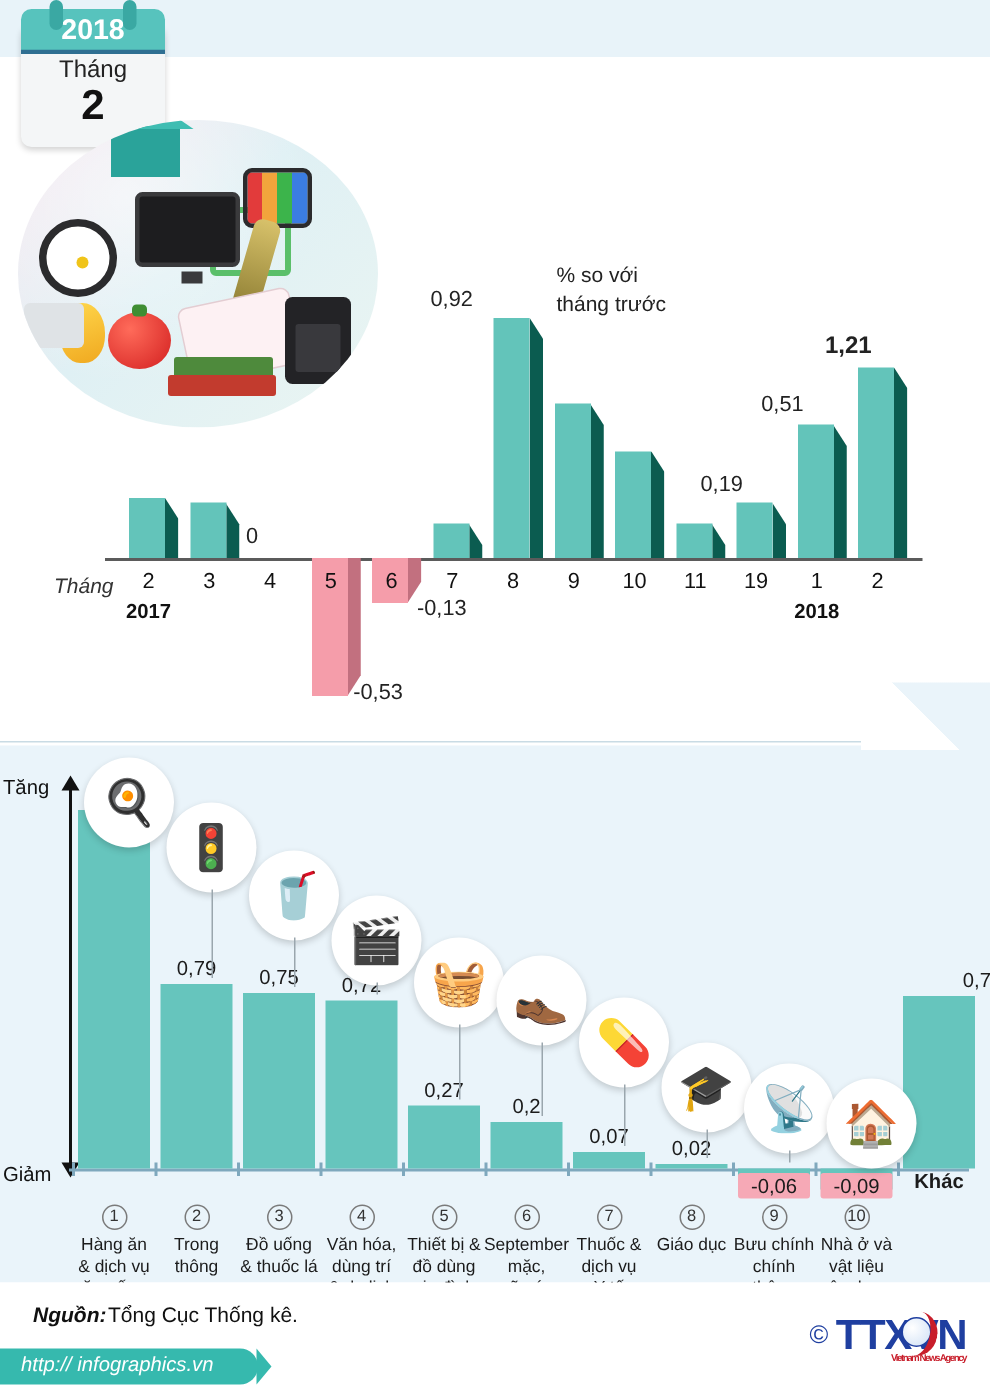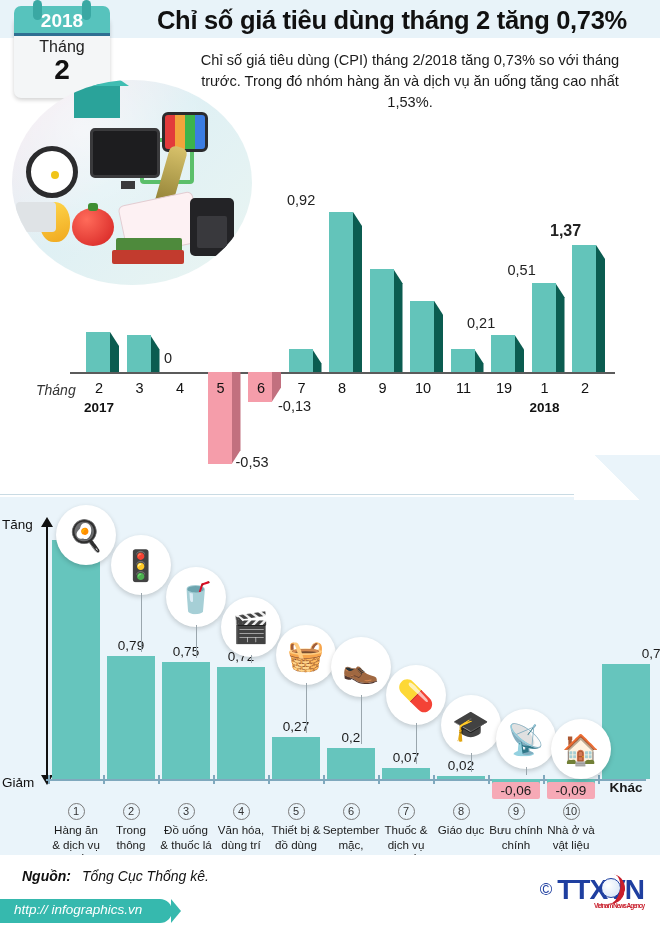--- a/index.html
+++ b/index.html
@@ -121,21 +121,21 @@
 
   
   .bub { position:absolute; width:60px; height:60px; border-radius:50%;
          background:#ffffff; box-shadow:0 2px 5px rgba(0,0,0,.18);
          display:flex; align-items:center; justify-content:center; font-size:30px; overflow:hidden;}
   .stem { position:absolute; width:1.4px; background:#9aa6ad; }
 
   
   .footer { position:absolute; left:0; top:855px; width:660px; height:72px; background:#ffffff; }
   .src-lab { position:absolute; left:22px; top:13px; font-size:14px; font-weight:bold; font-style:italic; color:#111; }
-  .src-val { position:absolute; left:82px; top:13px; font-size:14px; font-style:italic; color:#111; }
+  .src-val { position:absolute; left:72px; top:13px; font-size:14px; color:#111; }
   .url-band { position:absolute; left:0; top:44px; width:172px; height:24px; background:#36b9ae;
               border-radius:0 12px 12px 0; }
   .url-band:after{content:""; position:absolute; right:-9px; top:0; width:0;height:0;
      border-top:12px solid transparent;border-bottom:12px solid transparent;border-left:10px solid #36b9ae;}
   .url-txt { position:absolute; left:14px; top:47px; font-size:13.5px; font-style:italic; color:#ffffff; }
   .logo { position:absolute; right:16px; top:18px; height:34px; display:flex; align-items:center; gap:5px;}
   .logo .cmark { font-size:17px; color:#1f3fa0; }
   .logo .ttx { font-size:28px; font-weight:bold; color:#1f3fa0; letter-spacing:-1px; position:relative;}
   .logo .vna { position:absolute; right:0; bottom:-3px; font-size:6.5px; color:#c81e2b; font-weight:bold;}
   .logo .globe{ position:absolute; left:44px; top:4px; width:20px;height:20px;border-radius:50%;
@@ -154,42 +154,44 @@
     <div class="cal-body"></div>
     <div class="cal-top">
       <div class="cal-year">2018</div>
     </div>
     <div class="cal-ring l"></div>
     <div class="cal-ring r"></div>
     <div class="cal-month">Tháng</div>
     <div class="cal-num">2</div>
   </div>
 
-  <div class="title">Chỉ số giá tiêu dùng tháng 2 tăng 0,73%</div>
-  <div class="subtitle">Chỉ số giá tiêu dùng (CPI) tháng 2/2018 tăng 0,73% so với tháng trước. Trong đó nhóm hàng ăn và dịch vụ ăn uống tăng cao nhất 1,53%.</div>
 
   <div class="collage">
     <div class="it house"></div>
     <div class="it cart"></div>
     <div class="it wheel"></div>
     <div class="it mon"></div>
     <div class="it tv"></div>
     <div class="it bottle"></div>
     <div class="it shirt"></div>
     <div class="it phone"></div>
     <div class="it books"></div>
     <div class="it books2"></div>
     <div class="it pepper"></div>
     <div class="it tom"></div>
     <div class="it pills"></div>
   </div>
 
   <div class="chart1">
     <div class="c1-axis"></div>
     <div class="c1-thang">Tháng</div>
+    <div class="c1-note">
+      <span>% so với</span><br>
+      <span>tháng trước</span>
+    </div>
     <div id="c1-bars">
         <div class="bar pos" style="left: 86px; top: 181.98px; width: 24px; height: 40.02px;">
           <div class="face"></div>
           <div class="side" style="left: 24px; height: 40.02px; top: 0px; clip-path: polygon(0px 0px, 100% 14px, 100% 100%, 0px 100%);"></div>
         </div>
         <div class="bar pos" style="left: 126.5px; top: 185.46px; width: 24px; height: 36.54px;">
           <div class="face"></div>
           <div class="side" style="left: 24px; height: 36.54px; top: 0px; clip-path: polygon(0px 0px, 100% 14px, 100% 100%, 0px 100%);"></div>
         </div>
         <div class="bar neg" style="left: 207.5px; top: 222px; width: 24px; height: 92.22px;">
@@ -231,23 +233,23 @@
         <div class="bar pos" style="left: 572px; top: 94.98px; width: 24px; height: 127.02px;">
           <div class="face"></div>
           <div class="side" style="left: 24px; height: 127.02px; top: 0px; clip-path: polygon(0px 0px, 100% 14px, 100% 100%, 0px 100%);"></div>
         </div>
       </div>
     <div id="c1-labels">
         <div class="c1-lab " style="left: 164px; top: 200px;">0</div>
         <div class="c1-lab " style="left: 235.5px; top: 304.22px;">-0,53</div>
         <div class="c1-lab " style="left: 278px; top: 247.58px;">-0,13</div>
         <div class="c1-lab " style="left: 287px; top: 41.92px;">0,92</div>
-        <div class="c1-lab " style="left: 467px; top: 165.46px;">0,21</div>
+        <div class="c1-lab " style="left: 467px; top: 165.46px;">0,19</div>
         <div class="c1-lab " style="left: 507.5px; top: 112.26px;">0,51</div>
-        <div class="c1-lab bold" style="left: 550px; top: 71.98px;">1,37</div>
+        <div class="c1-lab bold" style="left: 550px; top: 71.98px;">1,21</div>
         <div class="c1-xtick" style="left: 82px; top: 230px;">2</div>
         <div class="c1-xtick" style="left: 122.5px; top: 230px;">3</div>
         <div class="c1-xtick" style="left: 163px; top: 230px;">4</div>
         <div class="c1-xtick" style="left: 203.5px; top: 230px;">5</div>
         <div class="c1-xtick" style="left: 244px; top: 230px;">6</div>
         <div class="c1-xtick" style="left: 284.5px; top: 230px;">7</div>
         <div class="c1-xtick" style="left: 325px; top: 230px;">8</div>
         <div class="c1-xtick" style="left: 365.5px; top: 230px;">9</div>
         <div class="c1-xtick" style="left: 406px; top: 230px;">10</div>
         <div class="c1-xtick" style="left: 446.5px; top: 230px;">11</div>

